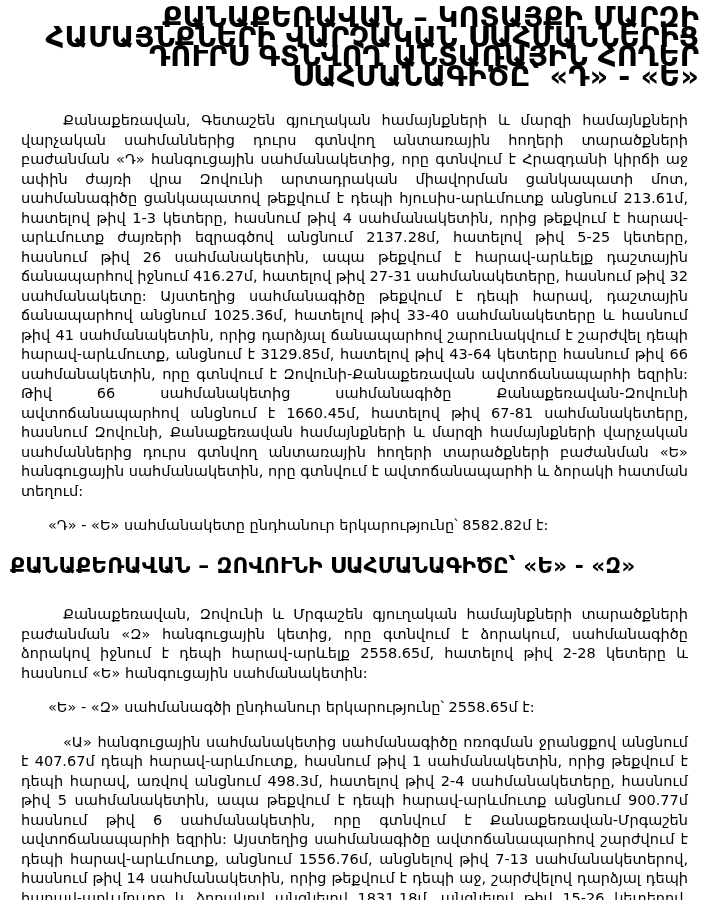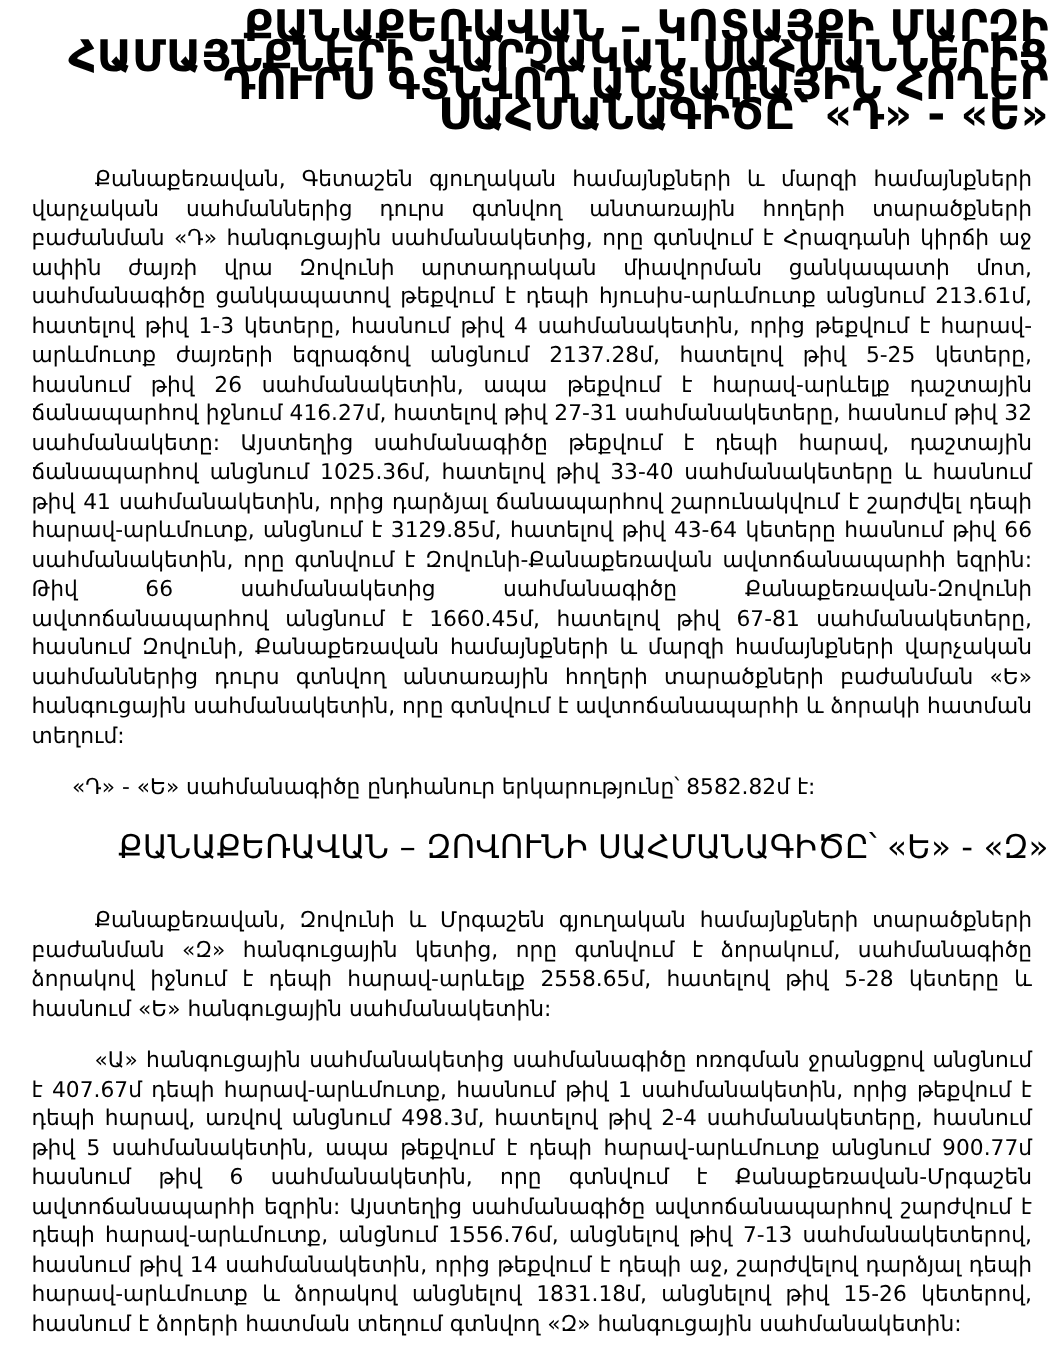--- a/index.html
+++ b/index.html
@@ -20,22 +20,22 @@
     font-size: 14.5px;
     line-height: 19.5px;
     overflow: hidden;
   }
   .doc-title {
     text-align: right;
     font-weight: bold;
     margin: 0 4px 25px 4px;
   }
   .section-heading {
-    text-align: right;
-    font-weight: normal;
+    text-align: left;
+    font-weight: bold;
     margin: 20px 4px 30px 4px;
   }
   .body-paragraph {
     margin: 15px;
     text-align: justify;
     text-indent: 42px;
   }
   .total-line {
     margin: 0;
     text-indent: 42px;
@@ -43,23 +43,24 @@
 </style>
 </head>
 <body>
 
 <div class="page">
 
   <h1 class="doc-title">ՔԱՆԱՔԵՌԱՎԱՆ – ԿՈՏԱՅՔԻ ՄԱՐԶԻ ՀԱՄԱՅՆՔՆԵՐԻ ՎԱՐՉԱԿԱՆ ՍԱՀՄԱՆՆԵՐԻՑ ԴՈՒՐՍ ԳՏՆՎՈՂ ԱՆՏԱՌԱՅԻՆ ՀՈՂԵՐ ՍԱՀՄԱՆԱԳԻԾԸ՝ «Դ» - «Ե»</h1>
 
   <p class="body-paragraph">Քանաքեռավան, Գետաշեն գյուղական համայնքների և մարզի համայնքների վարչական սահմաններից դուրս գտնվող անտառային հողերի տարածքների բաժանման «Դ» հանգուցային սահմանակետից, որը գտնվում է Հրազդանի կիրճի աջ ափին ժայռի վրա Զովունի արտադրական միավորման ցանկապատի մոտ, սահմանագիծը ցանկապատով թեքվում է դեպի հյուսիս-արևմուտք անցնում 213.61մ, հատելով թիվ 1-3 կետերը, հասնում թիվ 4 սահմանակետին, որից թեքվում է հարավ-արևմուտք ժայռերի եզրագծով անցնում 2137.28մ, հատելով թիվ 5-25 կետերը, հասնում թիվ 26 սահմանակետին, ապա թեքվում է հարավ-արևելք դաշտային ճանապարհով իջնում 416.27մ, հատելով թիվ 27-31 սահմանակետերը, հասնում թիվ 32 սահմանակետը: Այստեղից սահմանագիծը թեքվում է դեպի հարավ, դաշտային ճանապարհով անցնում 1025.36մ, հատելով թիվ 33-40 սահմանակետերը և հասնում թիվ 41 սահմանակետին, որից դարձյալ ճանապարհով շարունակվում է շարժվել դեպի հարավ-արևմուտք, անցնում է 3129.85մ, հատելով թիվ 43-64 կետերը հասնում թիվ 66 սահմանակետին, որը գտնվում է Զովունի-Քանաքեռավան ավտոճանապարհի եզրին: Թիվ 66 սահմանակետից սահմանագիծը Քանաքեռավան-Զովունի ավտոճանապարհով անցնում է 1660.45մ, հատելով թիվ 67-81 սահմանակետերը, հասնում Զովունի, Քանաքեռավան համայնքների և մարզի համայնքների վարչական սահմաններից դուրս գտնվող անտառային հողերի տարածքների բաժանման «Ե» հանգուցային սահմանակետին, որը գտնվում է ավտոճանապարհի և ձորակի հատման տեղում:</p>
 
-  <p class="total-line">«Դ» - «Ե» սահմանագիծը ընդհանուր երկարությունը՝ 8582.82մ է:</p>
+  <p class="total-line">«Դ» - «Ե» սահմանակետը ընդհանուր երկարությունը՝ 8582.82մ է:</p>
 
   <h2 class="section-heading">ՔԱՆԱՔԵՌԱՎԱՆ – ԶՈՎՈՒՆԻ ՍԱՀՄԱՆԱԳԻԾԸ՝ «Ե» - «Զ»</h2>
 
-  <p class="body-paragraph">Քանաքեռավան, Զովունի և Մրգաշեն գյուղական համայնքների տարածքների բաժանման «Զ» հանգուցային կետից, որը գտնվում է ձորակում, սահմանագիծը ձորակով իջնում է դեպի հարավ-արևելք 2558.65մ, հատելով թիվ 5-28 կետերը և հասնում «Ե» հանգուցային սահմանակետին:</p>
+  <p class="body-paragraph">Քանաքեռավան, Զովունի և Մրգաշեն գյուղական համայնքների տարածքների բաժանման «Զ» հանգուցային կետից, որը գտնվում է ձորակում, սահմանագիծը ձորակով իջնում է դեպի հարավ-արևելք 2558.65մ, հատելով թիվ 2-28 կետերը և հասնում «Ե» հանգուցային սահմանակետին:</p>
 
+  <p class="total-line">«Ե» - «Զ» սահմանագծի ընդհանուր երկարությունը՝ 2558.65մ է:</p>
 
 
   <p class="body-paragraph">«Ա» հանգուցային սահմանակետից սահմանագիծը ոռոգման ջրանցքով անցնում է 407.67մ դեպի հարավ-արևմուտք, հասնում թիվ 1 սահմանակետին, որից թեքվում է դեպի հարավ, առվով անցնում 498.3մ, հատելով թիվ 2-4 սահմանակետերը, հասնում թիվ 5 սահմանակետին, ապա թեքվում է դեպի հարավ-արևմուտք անցնում 900.77մ հասնում թիվ 6 սահմանակետին, որը գտնվում է Քանաքեռավան-Մրգաշեն ավտոճանապարհի եզրին: Այստեղից սահմանագիծը ավտոճանապարհով շարժվում է դեպի հարավ-արևմուտք, անցնում 1556.76մ, անցնելով թիվ 7-13 սահմանակետերով, հասնում թիվ 14 սահմանակետին, որից թեքվում է դեպի աջ, շարժվելով դարձյալ դեպի հարավ-արևմուտք և ձորակով անցնելով 1831.18մ, անցնելով թիվ 15-26 կետերով, հասնում է ձորերի հատման տեղում գտնվող «Զ» հանգուցային սահմանակետին:</p>
 
 </div>
 
 </body></html>

